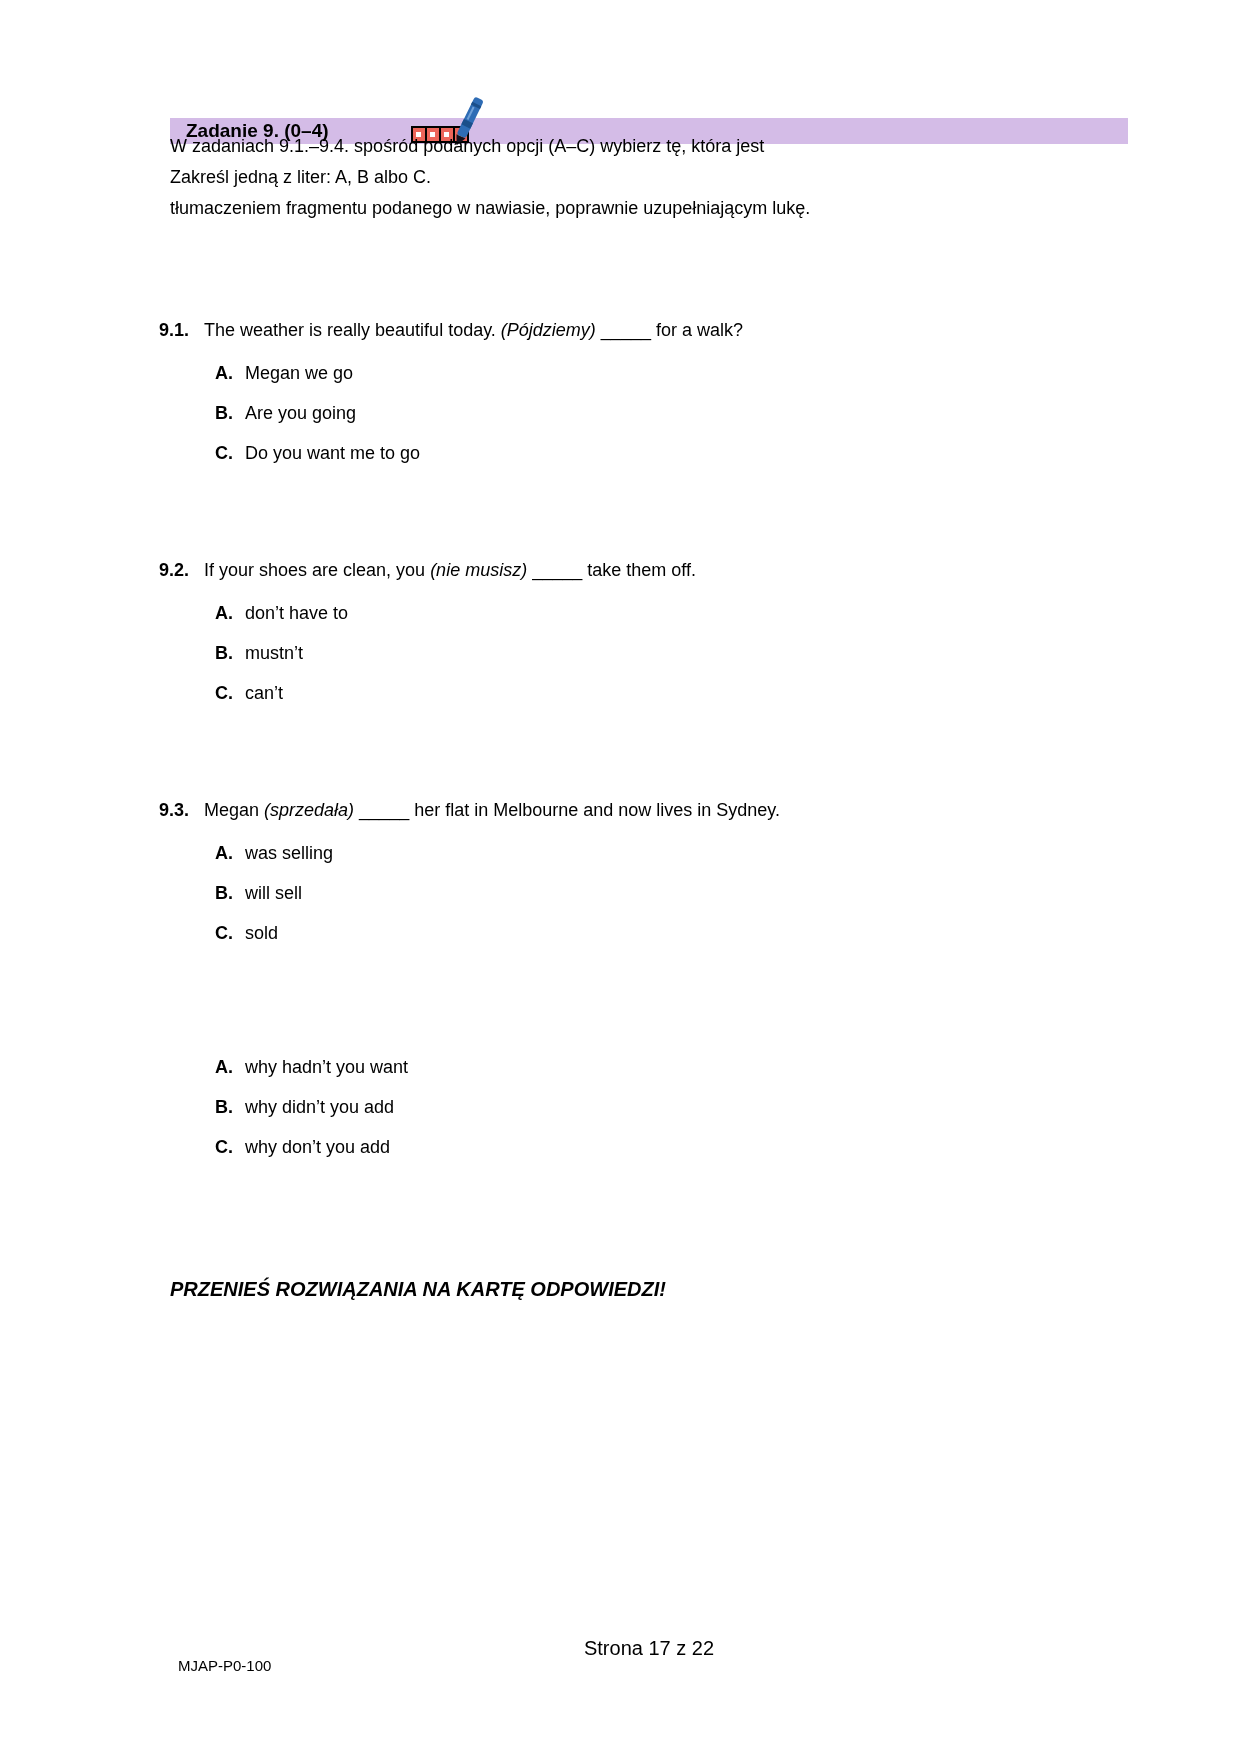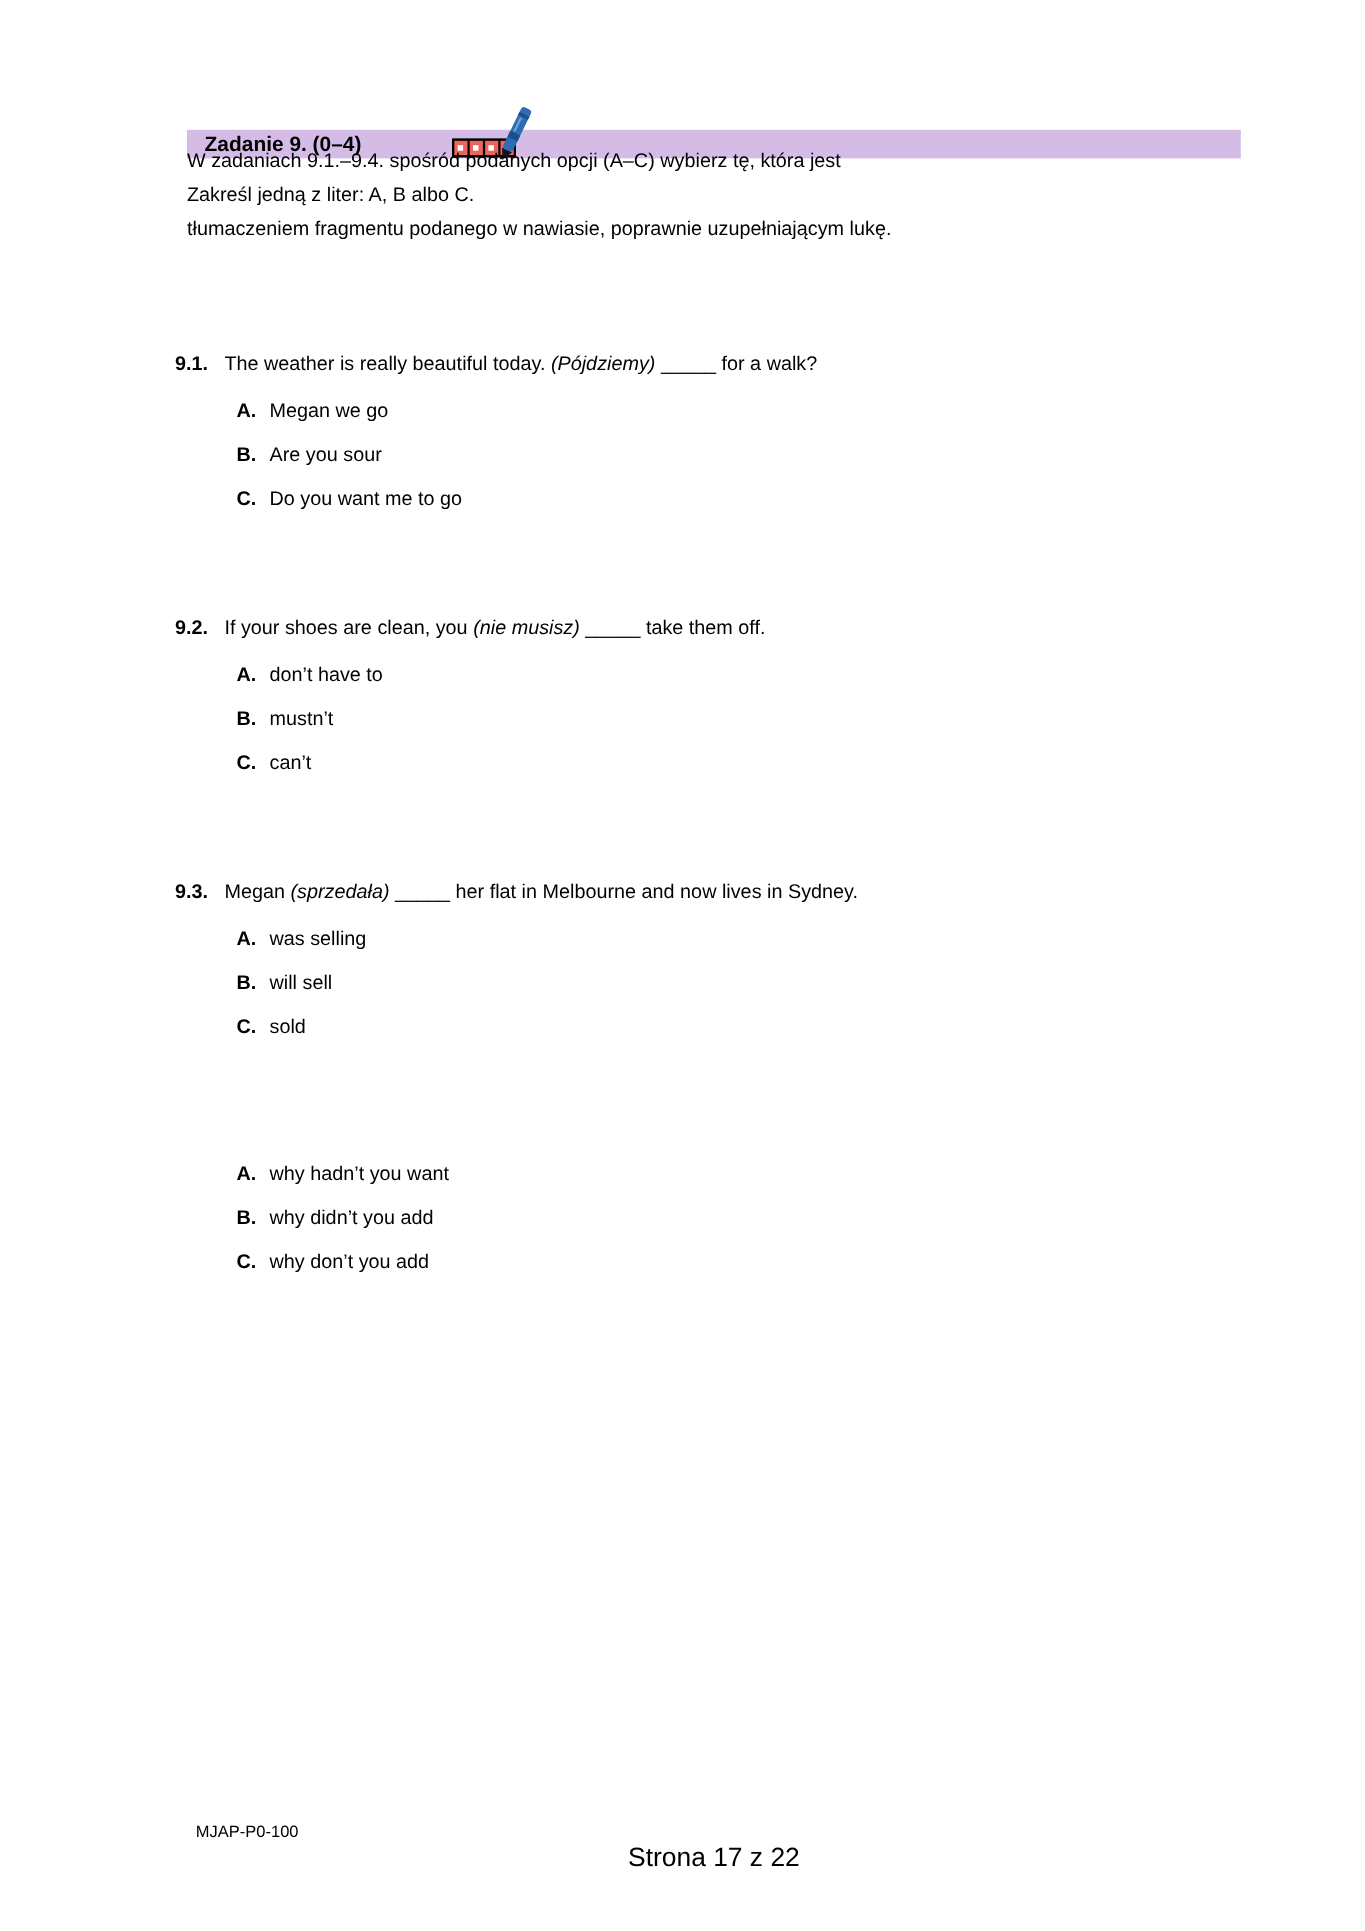--- a/index.html
+++ b/index.html
@@ -118,24 +118,24 @@
   .footer-code {
     position: absolute;
     left: 178px;
     top: 1657px;
     font-size: 15px;
     line-height: 18px;
   }
   .footer-page {
     position: absolute;
     left: 170px;
-    top: 1675px;
+    top: 1634px;
     width: 958px;
     text-align: center;
-    font-size: 24px;
+    font-size: 20px;
     line-height: 28px;
   }
 </style>
 </head>
 <body>
 
 <div class="page">
 
   <div class="task-bar">
     <span class="task-title">Zadanie 9. (0–4)</span>
@@ -168,21 +168,21 @@
     <div class="q-line">
       <span class="q-num">9.1.</span>
       <span class="q-text"><span>The weather is really beautiful today. </span><span class="it">(Pójdziemy)</span><span> _____ for a walk?</span></span>
     </div>
     <div class="option first">
       <span class="opt-letter">A.</span>
       <span>Megan we go</span>
     </div>
     <div class="option">
       <span class="opt-letter">B.</span>
-      <span>Are you sour</span>
+      <span>Are you going</span>
     </div>
     <div class="option">
       <span class="opt-letter">C.</span>
       <span>Do you want me to go</span>
     </div>
   </div>
 
   <div class="question" style="top:557px">
     <div class="q-line">
       <span class="q-num">9.2.</span>
@@ -229,17 +229,18 @@
     <div class="option">
       <span class="opt-letter">B.</span>
       <span>why didn’t you add</span>
     </div>
     <div class="option">
       <span class="opt-letter">C.</span>
       <span>why don’t you add</span>
     </div>
   </div>
 
+  <div class="transfer-note">PRZENIEŚ ROZWIĄZANIA NA KARTĘ ODPOWIEDZI!</div>
 
   <div class="footer-code">MJAP-P0-100</div>
   <div class="footer-page">Strona 17 z 22</div>
 
 </div>
 
 </body></html>

